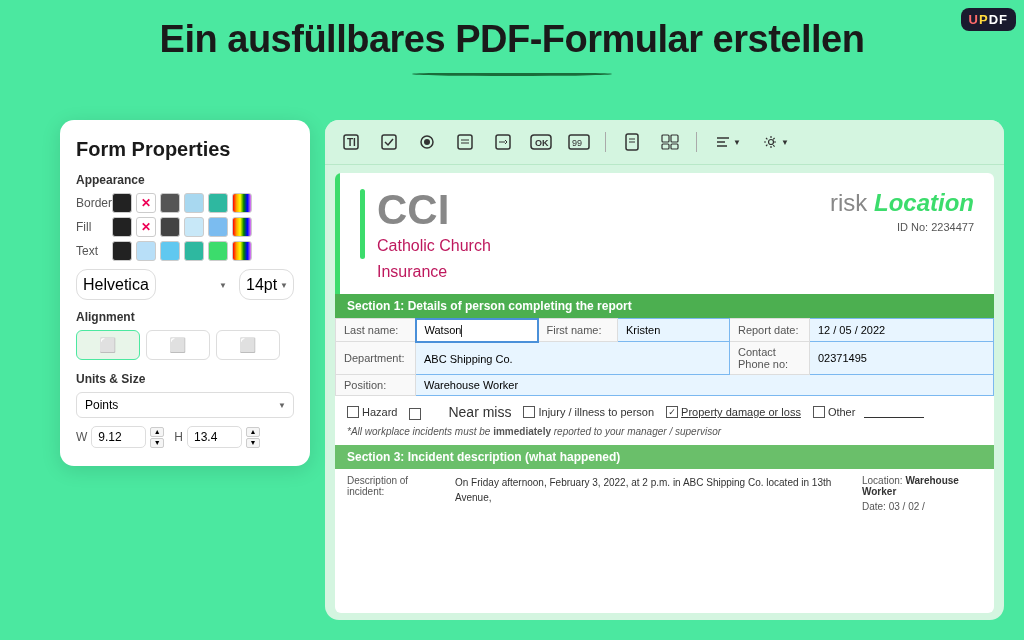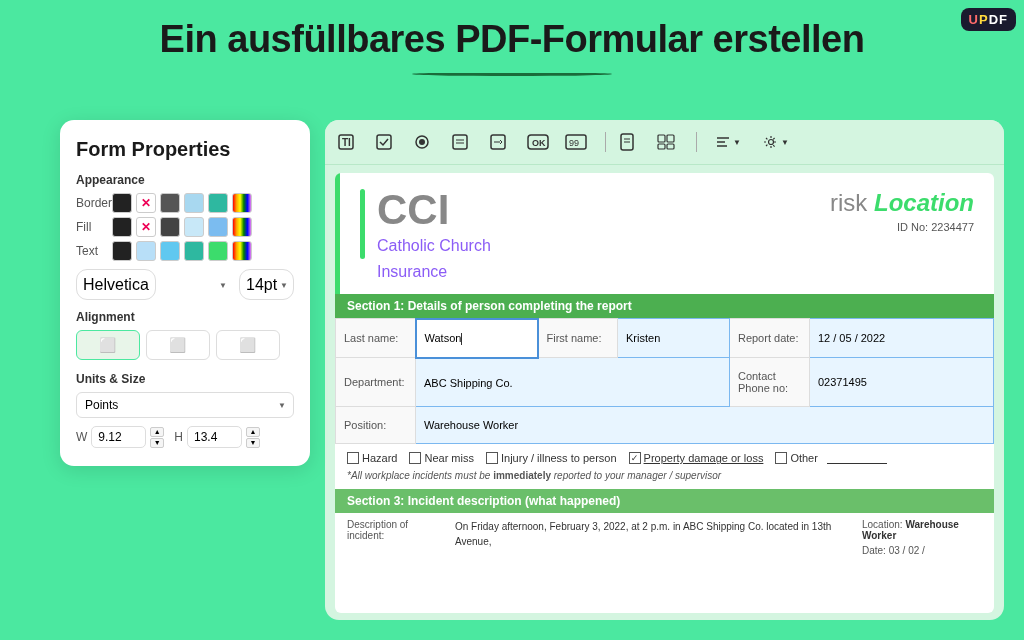--- a/index.html
+++ b/index.html
@@ -287,21 +287,21 @@
       display: flex;
       align-items: center;
       gap: 10px;
       border-bottom: 1px solid #b8e8c8;
     }
     .toolbar-icon {
       width: 28px;
       height: 28px;
       display: flex;
       align-items: center;
-      justify-content: flex-start;
+      justify-content: center;
       cursor: pointer;
       font-size: 14px;
       color: #14532d;
       border-radius: 4px;
     }
     .toolbar-divider {
       width: 1px;
       height: 20px;
       background: #aaa;
       margin: 0 2px;
@@ -341,21 +341,21 @@
     }
     .cci-text-block {}
     .cci-big {
       font-size: 42px;
       font-weight: 900;
       color: #888;
       line-height: 1;
     }
     .cci-sub {
       font-size: 16px;
-      color: #8b5cf6;
+      color: #be185d;
       line-height: 1.4;
       margin-top: 4px;
     }
     .cci-right {
       text-align: right;
     }
     .risk-support {
       font-size: 24px;
       font-weight: 400;
     }
@@ -376,21 +376,21 @@
       font-weight: 600;
     }
 
     
     .form-table {
       width: 100%;
       border-collapse: collapse;
       font-size: 11px;
     }
     .form-table td {
-      padding: 12px 8px;
+      padding: 4px 8px;
       border: 0.5px solid #ddd;
       vertical-align: middle;
     }
     .field-label {
       color: #555;
       background: #f9f9f9;
       width: 80px;
       font-size: 11px;
     }
     .field-input {
@@ -724,21 +724,21 @@
       </table>
 
     <div class="section2-content">
       <div class="checkbox-row">
         <div class="cb-item">
           <div class="cb-box"></div>
           <span style="font-size:11px;">Hazard</span>
         </div>
         <div class="cb-item">
           <div class="cb-box"></div>
-          <span style="font-size:11px;">Near miss</span>
+          <span style="font-size:14px;margin-left:24px;">Near miss</span>
         </div>
         <div class="cb-item">
           <div class="cb-box"></div>
           <span style="font-size:11px;">Injury / illness to person</span>
         </div>
         <div class="cb-item">
           <div class="cb-box cb-has-check"></div>
           <span style="font-size:11px;text-decoration:underline;">Property damage or loss</span>
         </div>
         <div class="cb-item">

